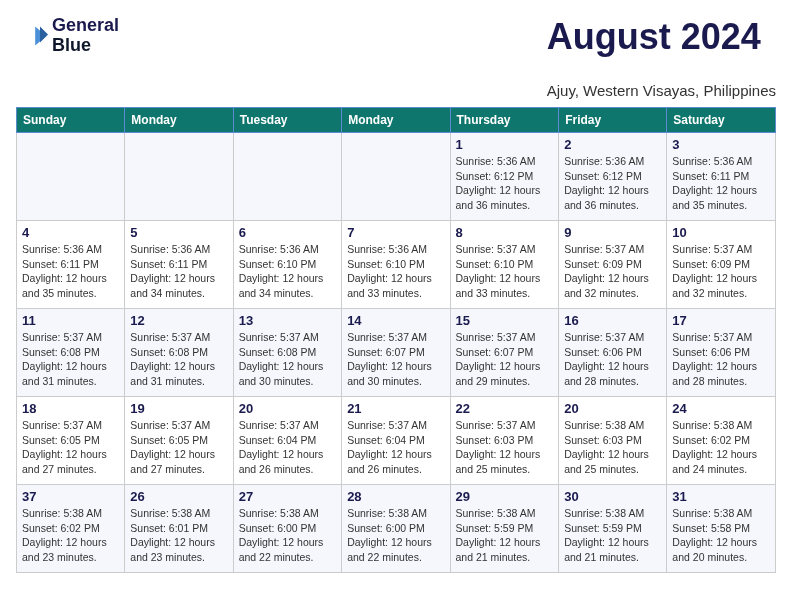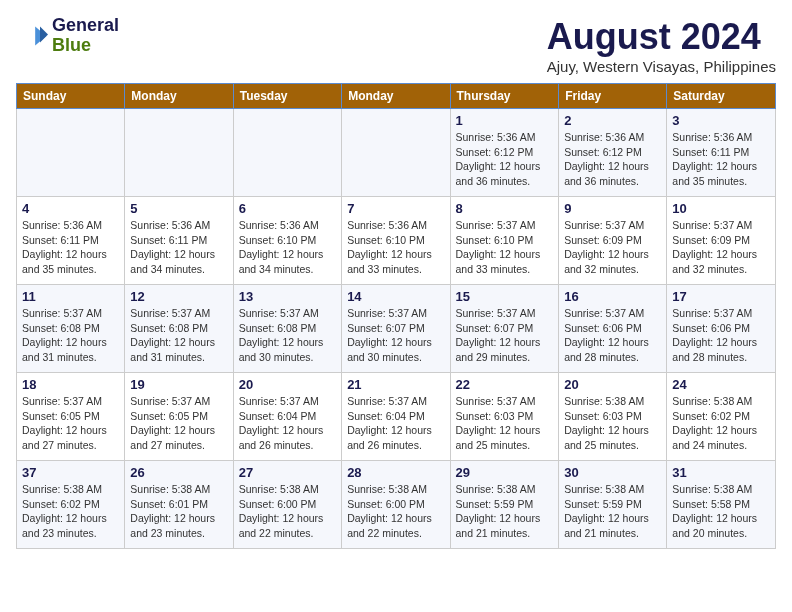--- a/index.html
+++ b/index.html
@@ -34,28 +34,29 @@
     .title-block {
     }
     .month-title {
       font-size: 36px;
       font-weight: bold;
       color: #1a1a4e;
     }
     .location {
       font-size: 15px;
       color: #333;
+      margin-top: 24px;
     }
     .calendar-table {
       width: 100%;
       border-collapse: collapse;
       font-size: 11px;
     }
     .calendar-table th {
-      background-color: #a16207;
+      background-color: #0f766e;
       color: #fff;
       text-align: left;
       padding: 5px 6px;
       font-size: 12px;
       border: 1px solid #5a8ad0;
     }
     .calendar-table td {
       border: 1px solid #ccc;
       vertical-align: top;
       padding: 4px 5px;
@@ -90,21 +91,21 @@
 <body>
 
 <div class="header">
   <div class="logo">
     <svg class="logo-icon" viewBox="0 0 40 40">
       <polygon points="24,8 38,20 24,32" fill="#4a90d9"></polygon>
       <polygon points="30,8 40,18 30,28" fill="#2a5fa0"></polygon>
     </svg>
     <div class="logo-text">
       <span style="color:#1a1a4e;margin-top:48px;">General</span><br>
-      <span style="color:#4d7c0f;">Blue</span>
+      <span style="color:#0f172a;">Blue</span>
     </div>
   </div>
   <div class="title-block">
     <div class="month-title">August 2024</div>
     <div class="location">Ajuy, Western Visayas, Philippines</div>
   </div>
 </div>
 
 <table class="calendar-table">
   <thead>

